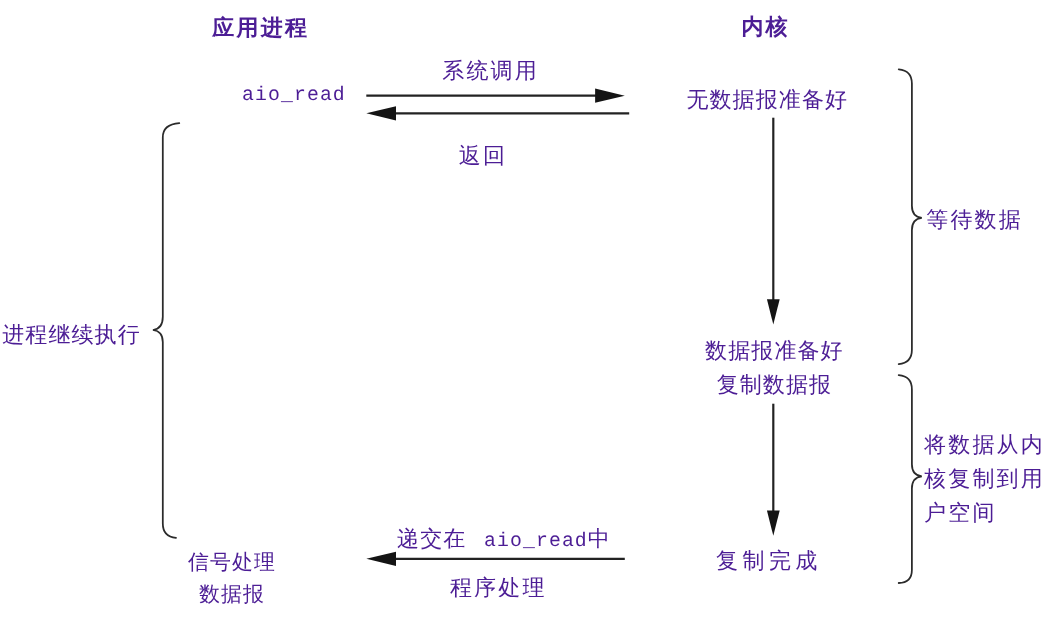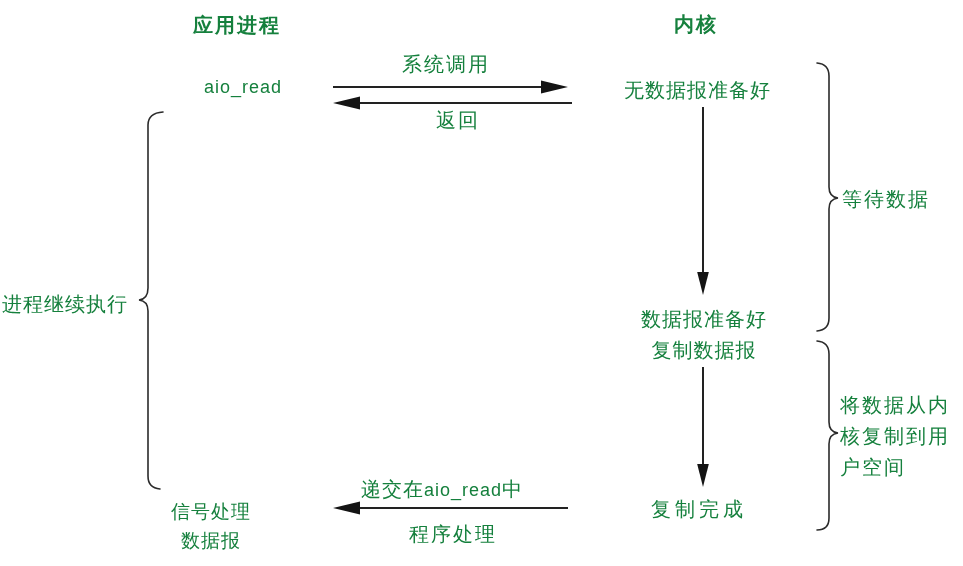--- a/index.html
+++ b/index.html
@@ -1,26 +1,26 @@
 <!DOCTYPE html>
 <html><head>
 <meta charset="utf-8">
 <style>
   html,body{margin:0;padding:0;background:#ffffff;}
   .canvas{
     position:relative;
     width:963px;height:566px;
     background:#ffffff;
     font-family:"Liberation Serif","DejaVu Serif",serif;
-    color:#15803d;
+    color:#4c1d95;
     overflow:hidden;
   }
   .lbl{position:absolute;white-space:nowrap;font-size:20px;letter-spacing:2px;}
   .hdr{font-weight:bold;}
-  .mono{font-family:Liberation Sans, sans-serif;letter-spacing:1px;}
+  .mono{font-family:Liberation Mono, monospace;letter-spacing:1px;margin-left:16px;}
   .center{text-align:center;white-space:normal;}
   svg.wires{position:absolute;left:0;top:0;width:963px;height:566px;}
   svg.wires path{fill:none;stroke:#2b2b2b;stroke-width:1.6;stroke-linecap:round;}
   svg.wires line{stroke:#222222;stroke-width:2;}
   svg.wires polygon{fill:#141414;stroke:none;}
 </style>
 </head>
 <body>
 
 <div class="canvas">
@@ -64,21 +64,21 @@
 
   <div class="lbl mono" style="left:204px;top:77px;font-size:18px;">aio_read</div>
   <div class="lbl" style="left:2px;top:291px;letter-spacing:1px;">进程继续执行</div>
 
   <div class="lbl center" style="left:155px;top:459px;width:112px;font-size:19px;line-height:29px;letter-spacing:1px;margin-top:38px;">
     <div>信号处理</div>
     <div>数据报</div>
   </div>
 
   <div class="lbl" style="left:402px;top:51px;">系统调用</div>
-  <div class="lbl" style="left:417px;top:107px;margin-left:19px;">返回</div>
+  <div class="lbl" style="left:417px;top:128px;">返回</div>
 
   <div class="lbl" style="left:624px;top:77px;letter-spacing:1px;">无数据报准备好</div>
 
   <div class="lbl center" style="left:623px;top:304px;width:162px;line-height:31px;letter-spacing:1px;">
     <div>数据报准备好</div>
     <div>复制数据报</div>
   </div>
 
   <div class="lbl" style="left:651px;top:496px;letter-spacing:4px;">复制完成</div>
 

